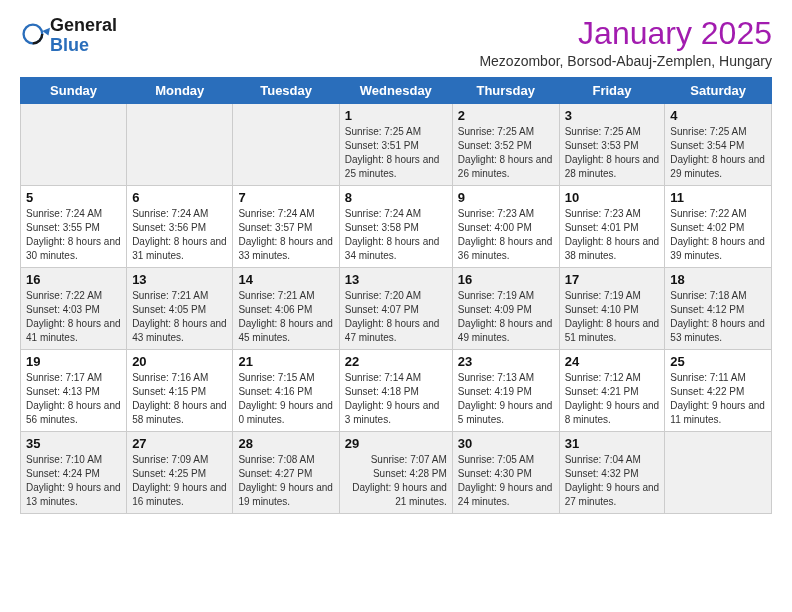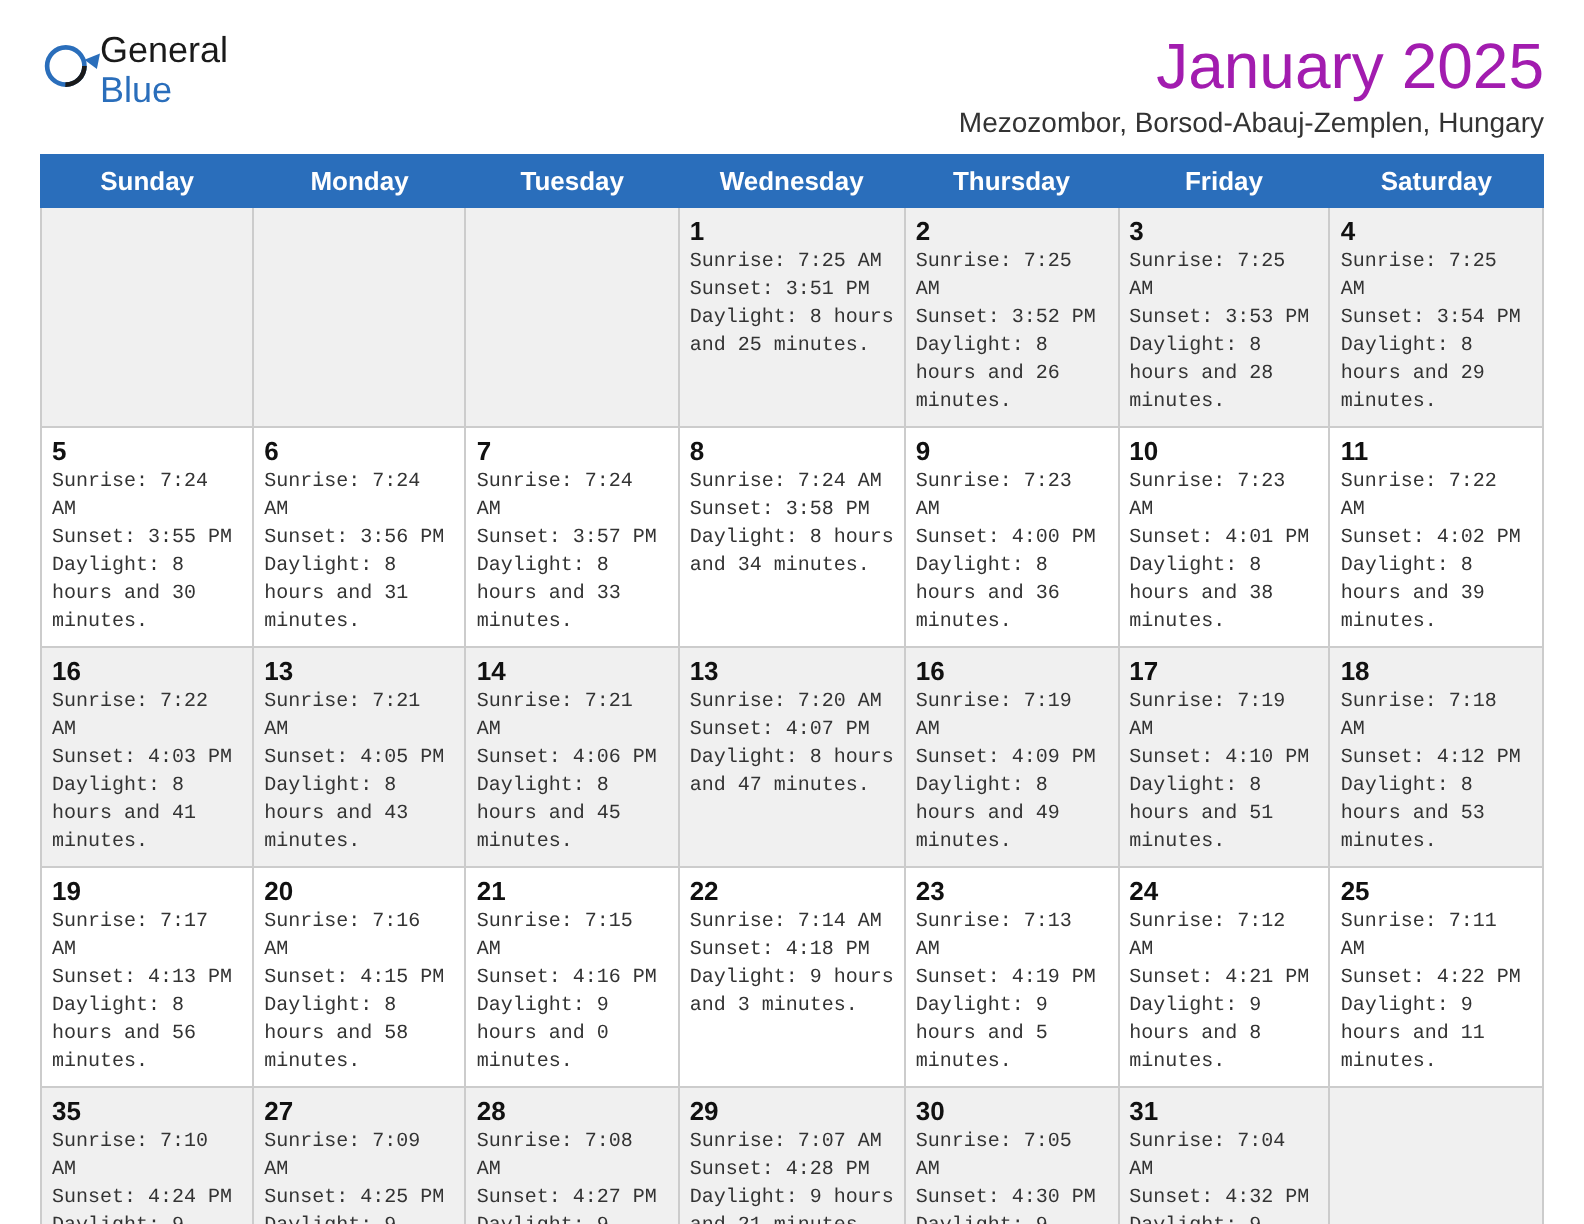--- a/index.html
+++ b/index.html
@@ -19,21 +19,21 @@
       justify-content: space-between;
       margin-bottom: 4px;
     }
     .logo {
       display: flex;
       align-items: center;
       gap: 0px;
     }
     .logo-text {
       font-size: 18px;
-      font-weight: normal;
+      font-weight: bold;
       line-height: 1.1;
     }
     .logo-general { color: #1a1a1a; }
     .logo-blue { color: #2a6ebb; }
     .logo-icon {
       width: 28px;
       height: 28px;
       margin-left: 2px;
     }
     .title-block {
@@ -77,21 +77,20 @@
     .day-number {
       font-size: 13px;
       font-weight: bold;
       margin-bottom: 2px;
       color: #111;
     }
     .day-info {
       font-size: 10px;
       color: #333;
       line-height: 1.4;
-      font-family: Liberation Mono, monospace;
     }
     .empty-cell {
       background: #f9f9f9;
     }
     .row-shaded td {
       background-color: #f0f0f0;
     }
     .row-white td {
       background-color: #ffffff;
     }
@@ -310,21 +309,21 @@
 Daylight: 9 hours and 16 minutes.</div>
           </td>
           <td>
             <div class="day-number">28</div>
             <div class="day-info" style="white-space: pre-line;">Sunrise: 7:08 AM
 Sunset: 4:27 PM
 Daylight: 9 hours and 19 minutes.</div>
           </td>
           <td>
             <div class="day-number">29</div>
-            <div class="day-info" style="white-space: pre-line;">Sunrise: 7:07 AM
+            <div class="day-info" style="white-space: pre-line; text-align: right;">Sunrise: 7:07 AM
 Sunset: 4:28 PM
 Daylight: 9 hours and 21 minutes.</div>
           </td>
           <td>
             <div class="day-number">30</div>
             <div class="day-info" style="white-space: pre-line;">Sunrise: 7:05 AM
 Sunset: 4:30 PM
 Daylight: 9 hours and 24 minutes.</div>
           </td>
           <td>

